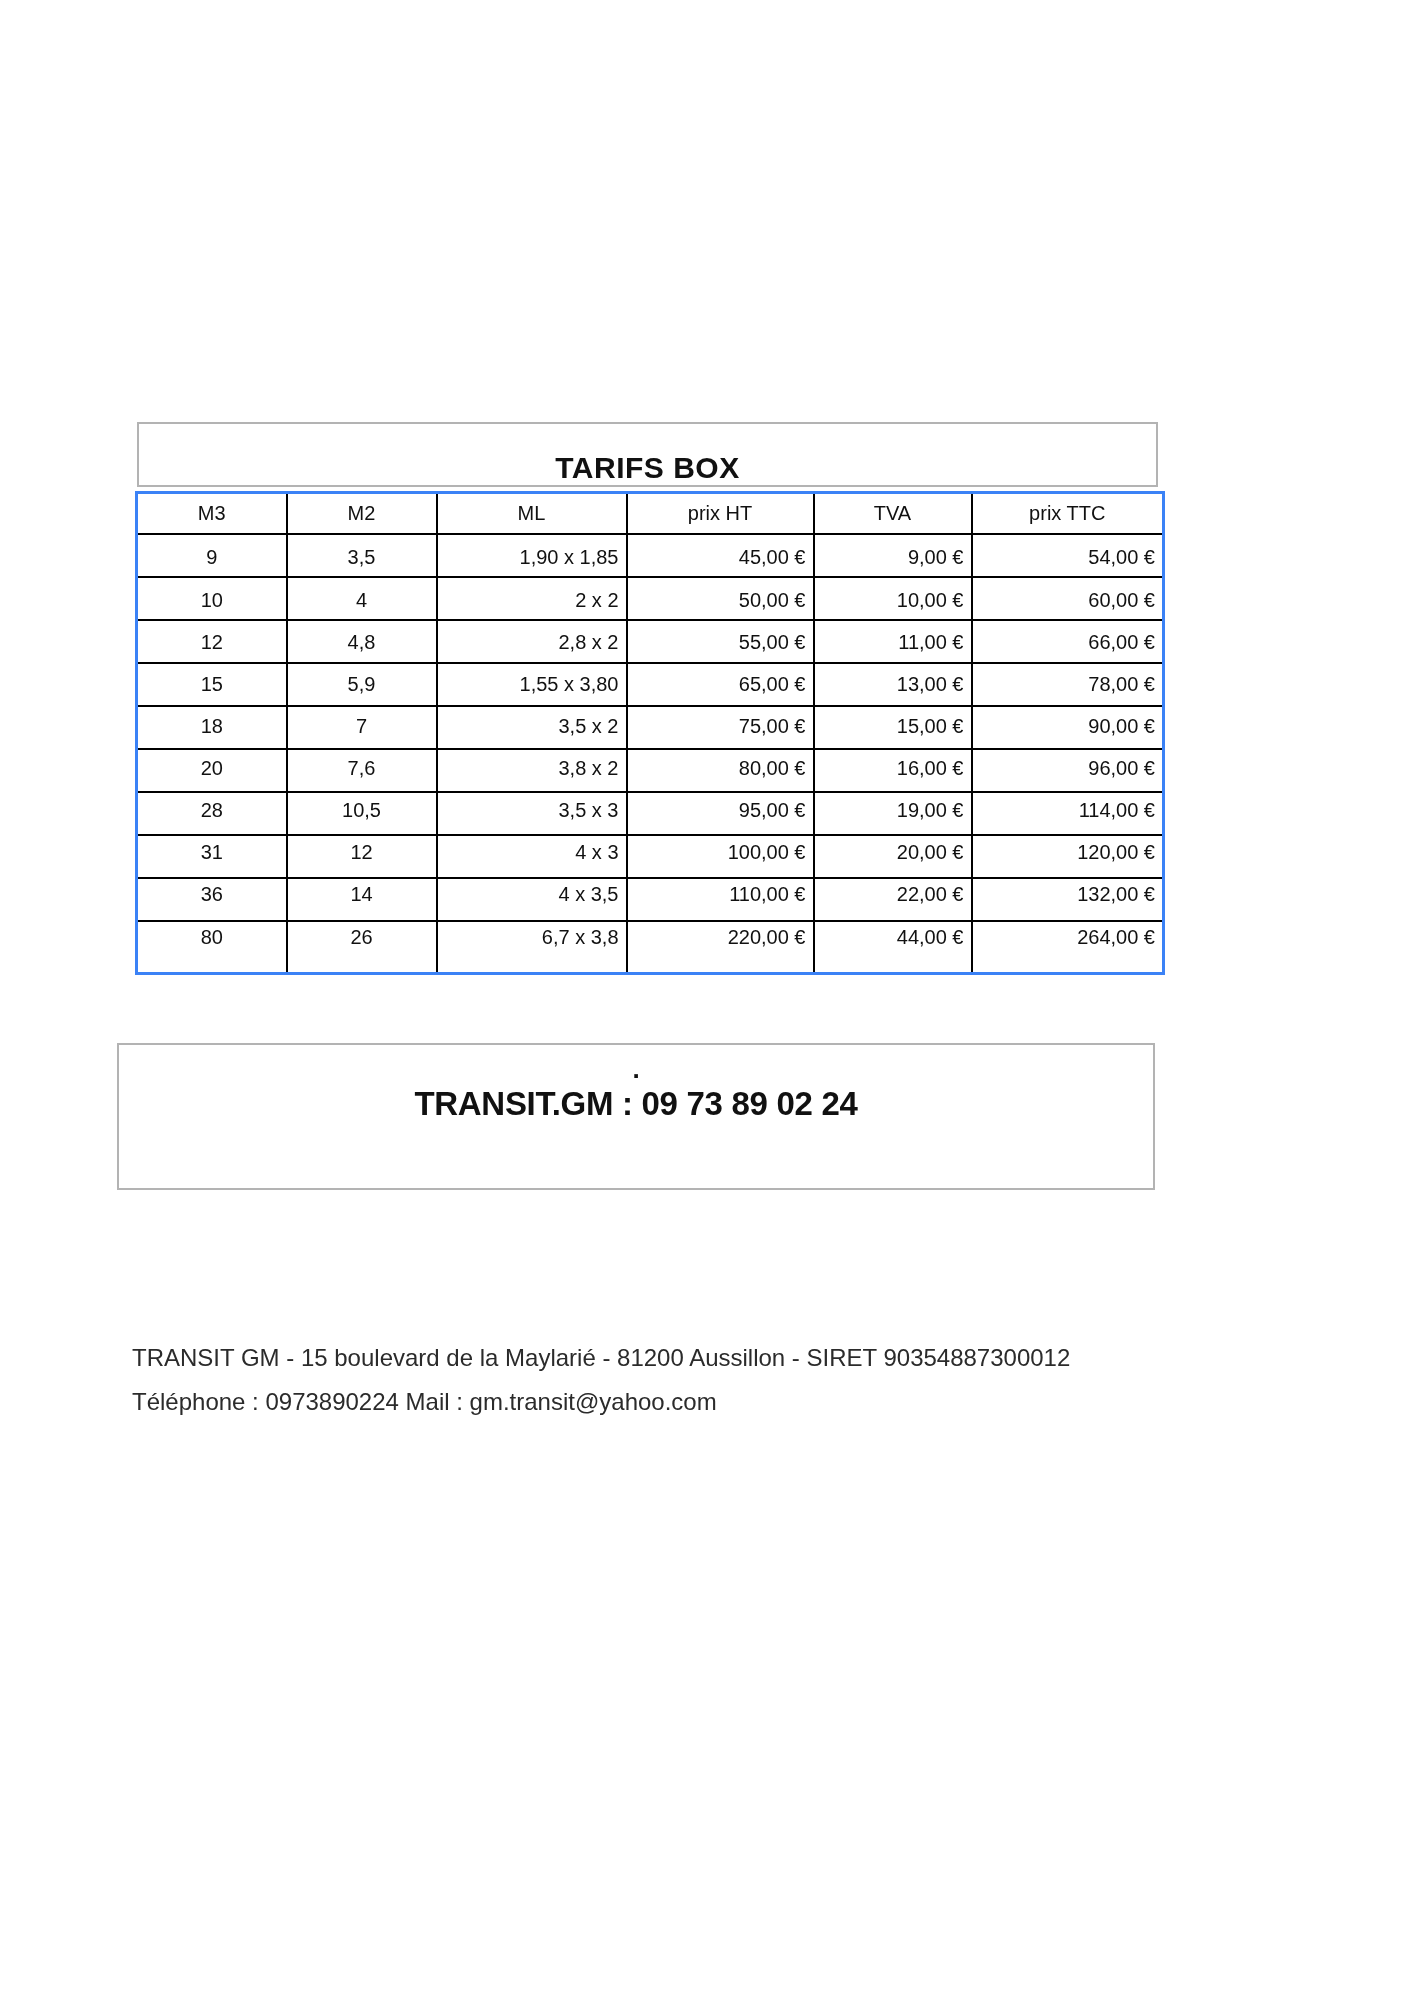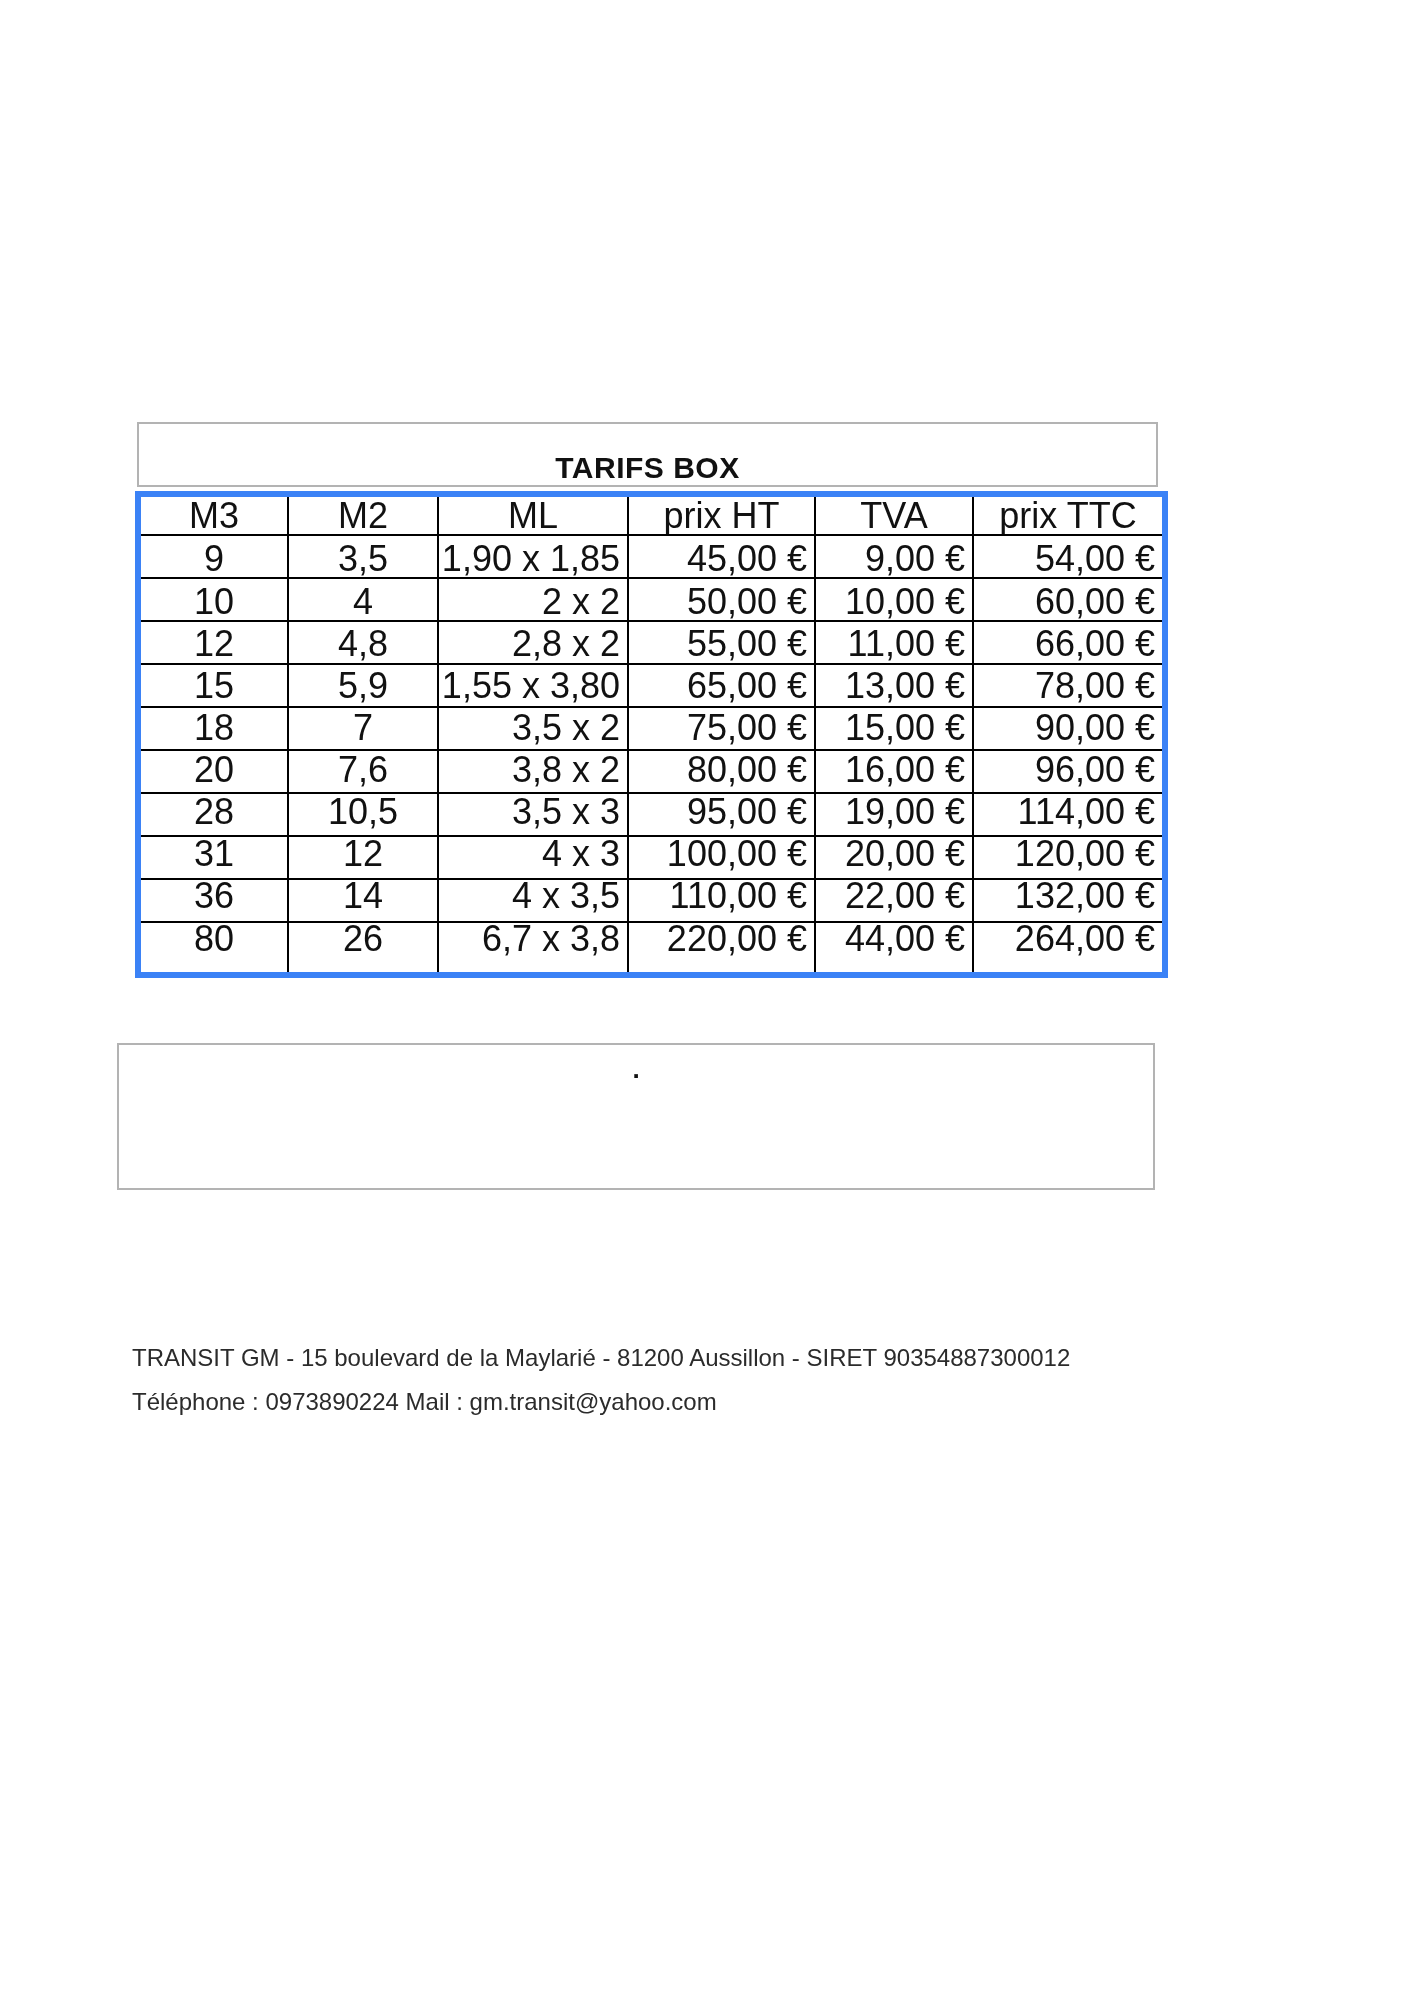--- a/index.html
+++ b/index.html
@@ -36,22 +36,22 @@
   }
 
   
   .tariff-table {
     position: absolute;
     left: 135px;
     top: 491px;
     width: 1027px;
     border-collapse: collapse;
     table-layout: fixed;
-    border: 6px solid #3b82f6;
-    font-size: 36px;
+    border: 3px solid #3b82f6;
+    font-size: 20px;
     line-height: 31px;
     color: #111111;
   }
   .tariff-table th, .tariff-table td {
     border: 2px solid #000000;
     padding: 0;
     overflow: hidden;
     white-space: nowrap;
   }
   .tariff-table thead tr { height: 41px; }
@@ -223,18 +223,19 @@
         <td>6,7 x 3,8</td>
         <td>220,00 €</td>
         <td>44,00 €</td>
         <td>264,00 €</td>
       </tr>
     </tbody>
 </table>
 
 <div class="contact-panel">
   <div class="dot-line">.</div>
+  <div class="phone-line">TRANSIT.GM : 09 73 89 02 24</div>
 </div>
 
 <div class="footer">
   <div>TRANSIT GM - 15 boulevard de la Maylarié - 81200 Aussillon - SIRET 90354887300012</div>
   <div>Téléphone : 0973890224 Mail : gm.transit@yahoo.com</div>
 </div>
 
 </body></html>

